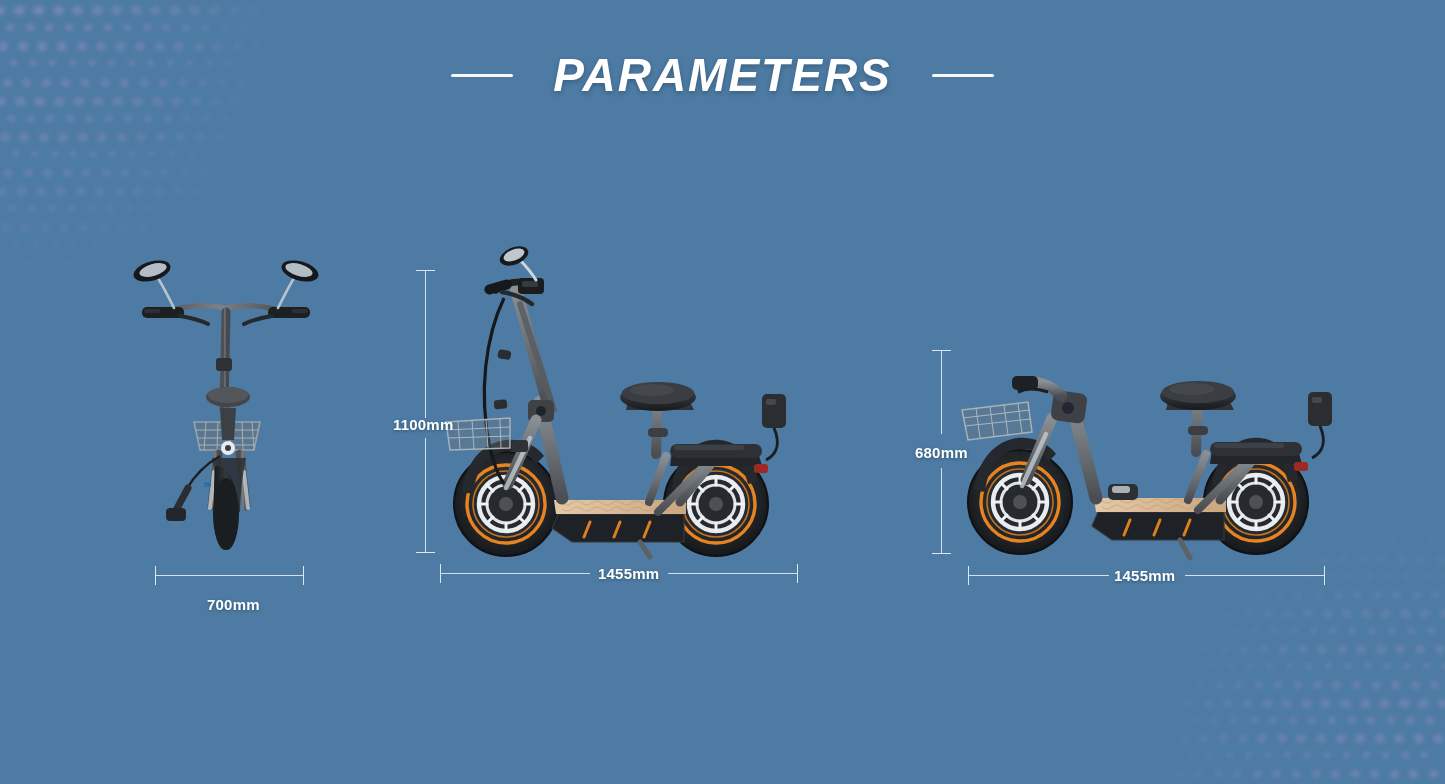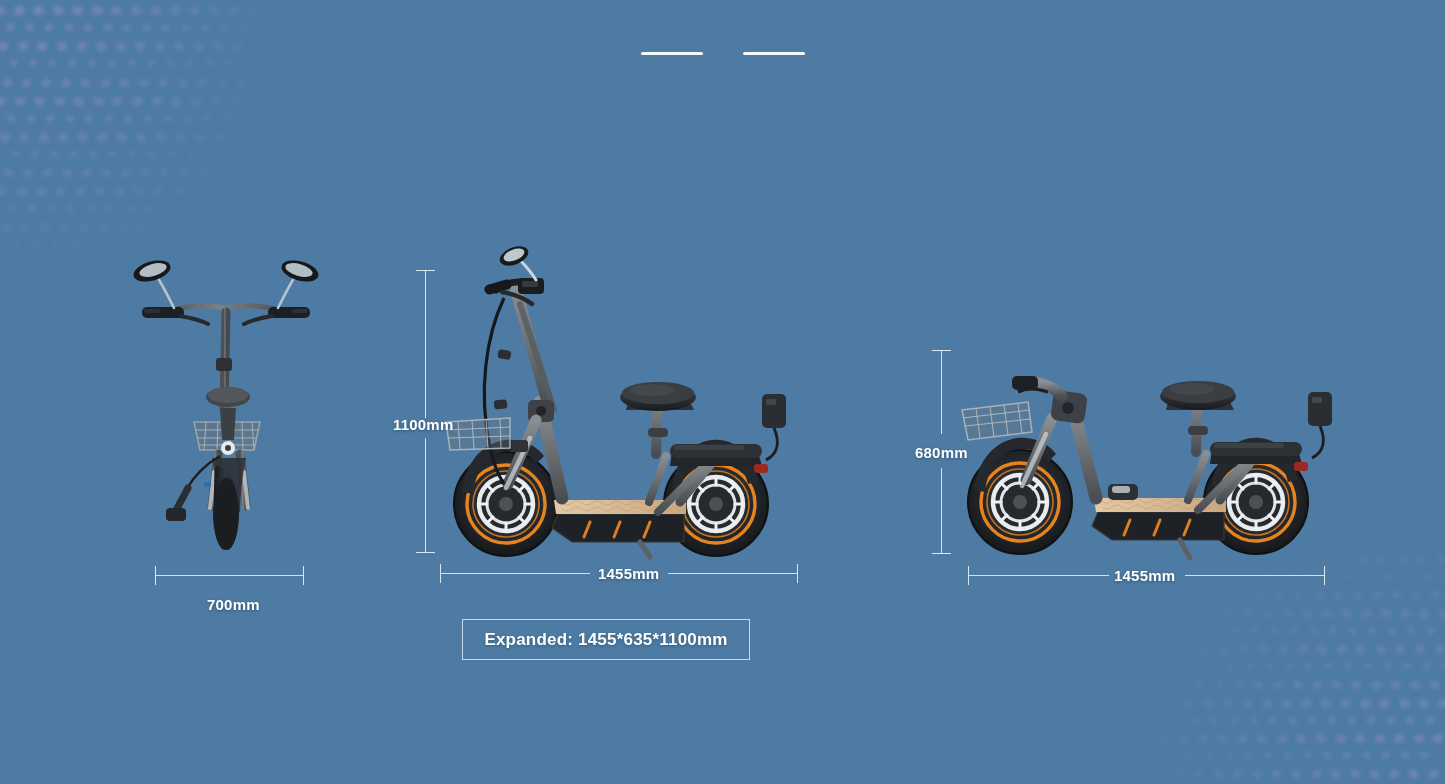--- a/index.html
+++ b/index.html
@@ -1074,20 +1074,21 @@
       <i style="left:316.1px;top:376.3px;width:9px;height:7.6px;background:#9c93c8;transform:rotate(1deg);"></i>
       <i style="left:335.7px;top:376.3px;width:9px;height:7.6px;background:#9c93c8;transform:rotate(14deg);"></i>
       <i style="left:355.3px;top:376.3px;width:9px;height:7.6px;background:#9c93c8;transform:rotate(-13deg);"></i>
       <i style="left:374.8px;top:376.3px;width:9px;height:7.6px;background:#9c93c8;transform:rotate(0deg);"></i>
       <i style="left:394.4px;top:376.3px;width:9px;height:7.6px;background:#9c93c8;transform:rotate(13deg);"></i>
       <i style="left:414.0px;top:376.3px;width:9px;height:7.6px;background:#9c93c8;transform:rotate(-14deg);"></i>
     </div>
 
   <div class="title-wrap">
     <span class="title-rule"></span>
+    <span class="title-text">PARAMETERS</span>
     <span class="title-rule"></span>
   </div>
 
   <div class="scooter" style="left:128px;top:258px;">
     <svg width="196" height="292" viewBox="0 0 196 292">
       <defs>
         <linearGradient id="fFrame" x1="0" y1="0" x2="1" y2="0">
           <stop offset="0%" stop-color="#4d5054"></stop>
           <stop offset="45%" stop-color="#7d8185"></stop>
           <stop offset="100%" stop-color="#46494d"></stop>
@@ -1334,23 +1335,20 @@
   </div>
 
   <div>
     <div class="tick-v" style="left:440px;top:564px;"></div>
     <div class="tick-v" style="left:797px;top:564px;"></div>
     <div class="dim-h" style="left:440px;top:573px;width:150px;"></div>
     <div class="dim-h" style="left:668px;top:573px;width:129px;"></div>
     <div class="dim-label" style="left:598px;top:565px;">1455mm</div>
   </div>
 
-  <div class="caption" style="left:462px;top:619px;width:286px;height:39px;">
-    <span>Expanded: 1455*635*1100mm</span>
-  </div>
 
   <div class="scooter" style="left:956px;top:352px;">
     <svg width="380" height="210" viewBox="0 0 380 210">
       <defs>
         <linearGradient id="gFrame" x1="0" y1="0" x2="0" y2="1">
           <stop offset="0%" stop-color="#8a8f93"></stop>
           <stop offset="55%" stop-color="#686d71"></stop>
           <stop offset="100%" stop-color="#4a4e52"></stop>
         </linearGradient>
         <radialGradient id="gTire" cx="50%" cy="45%" r="60%">

